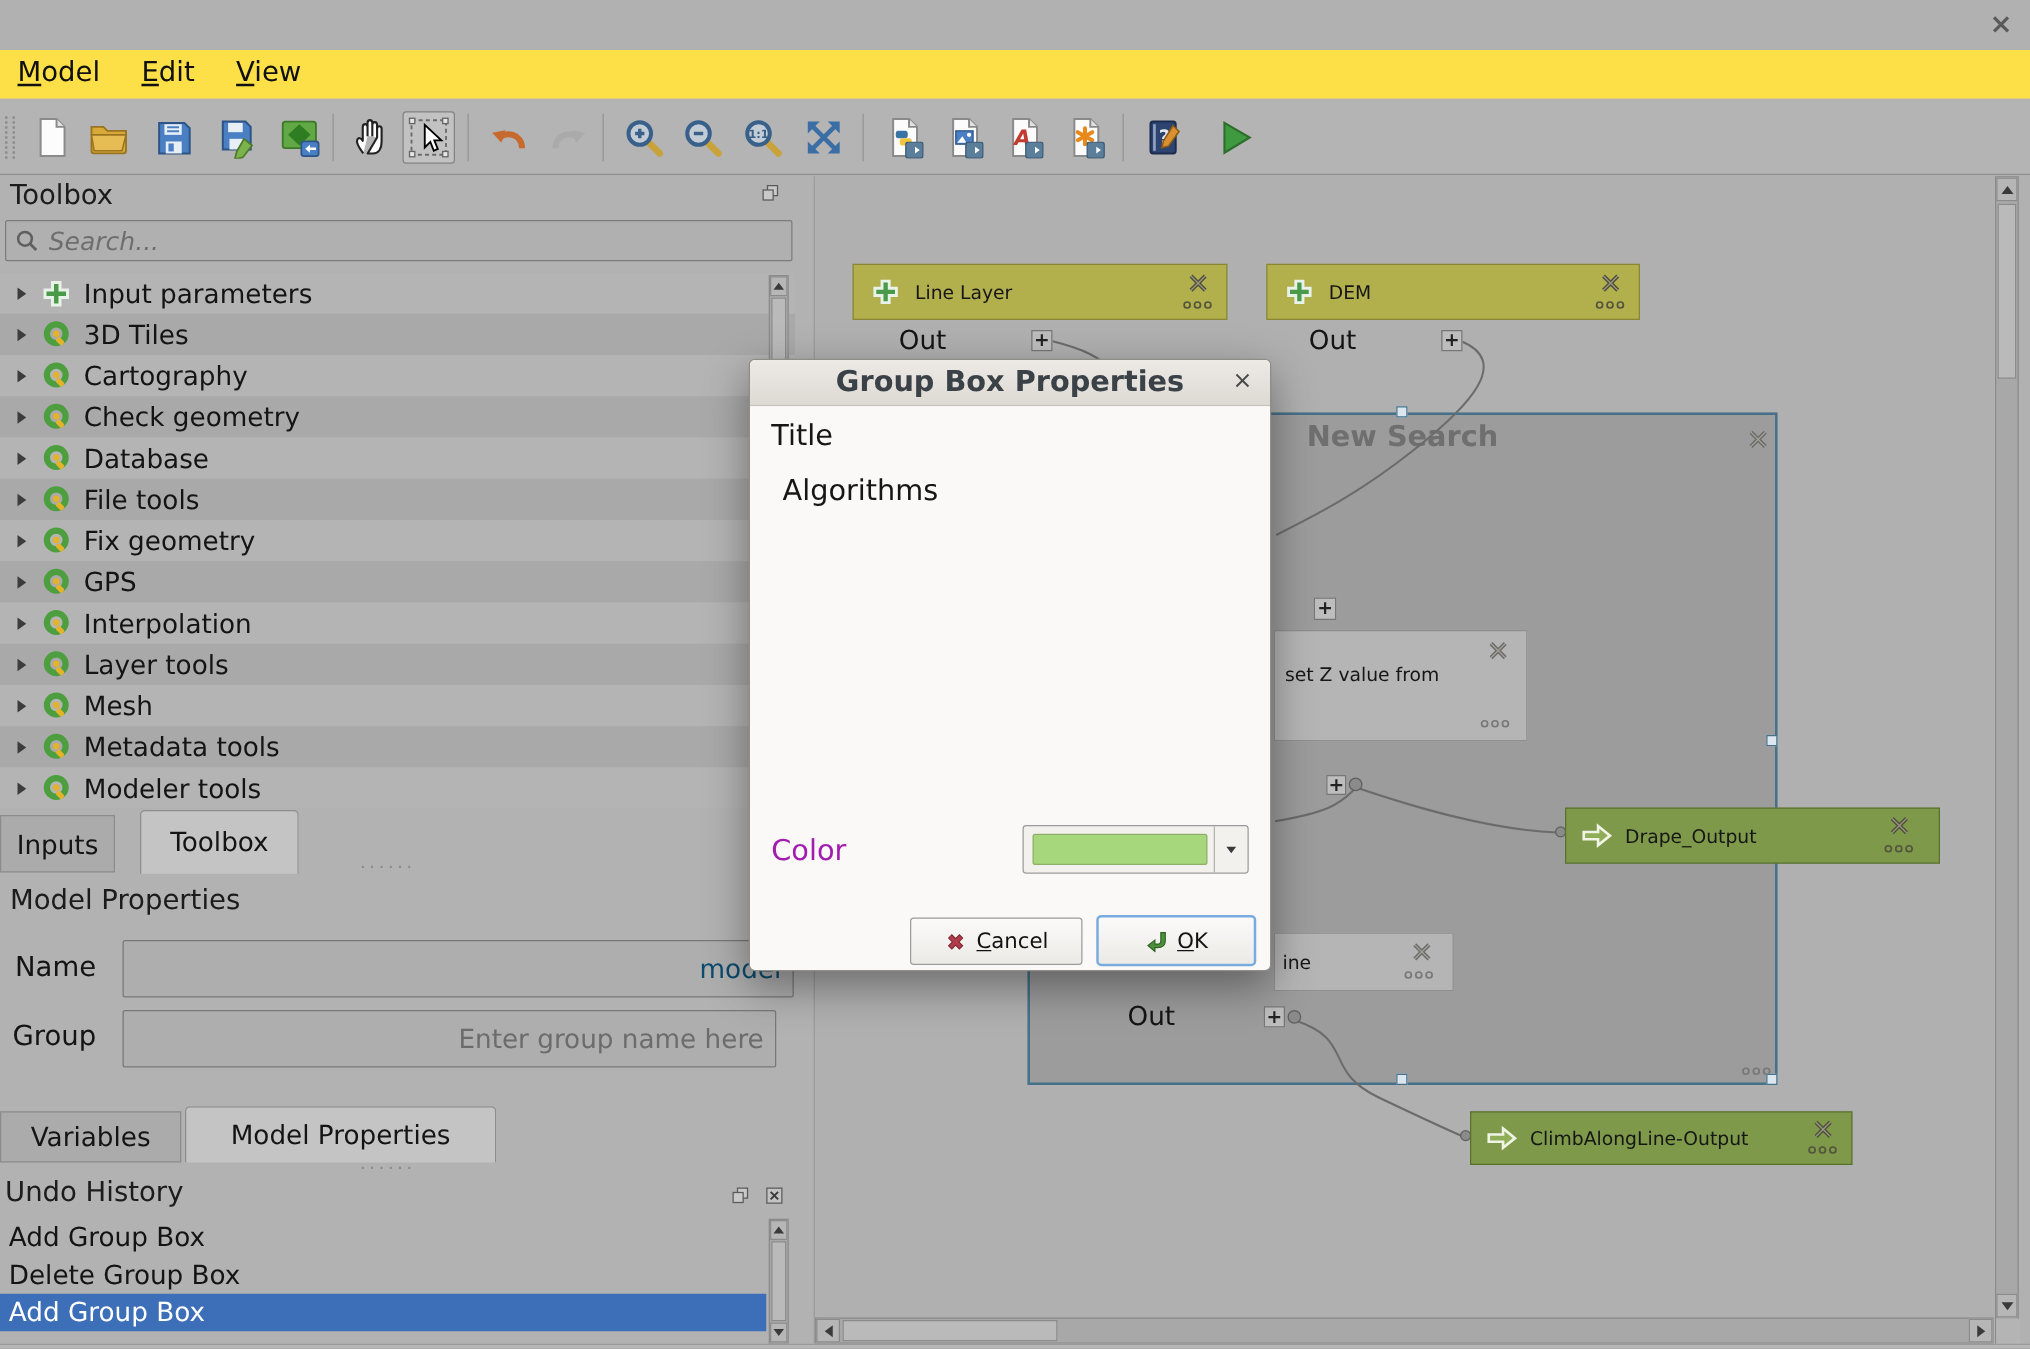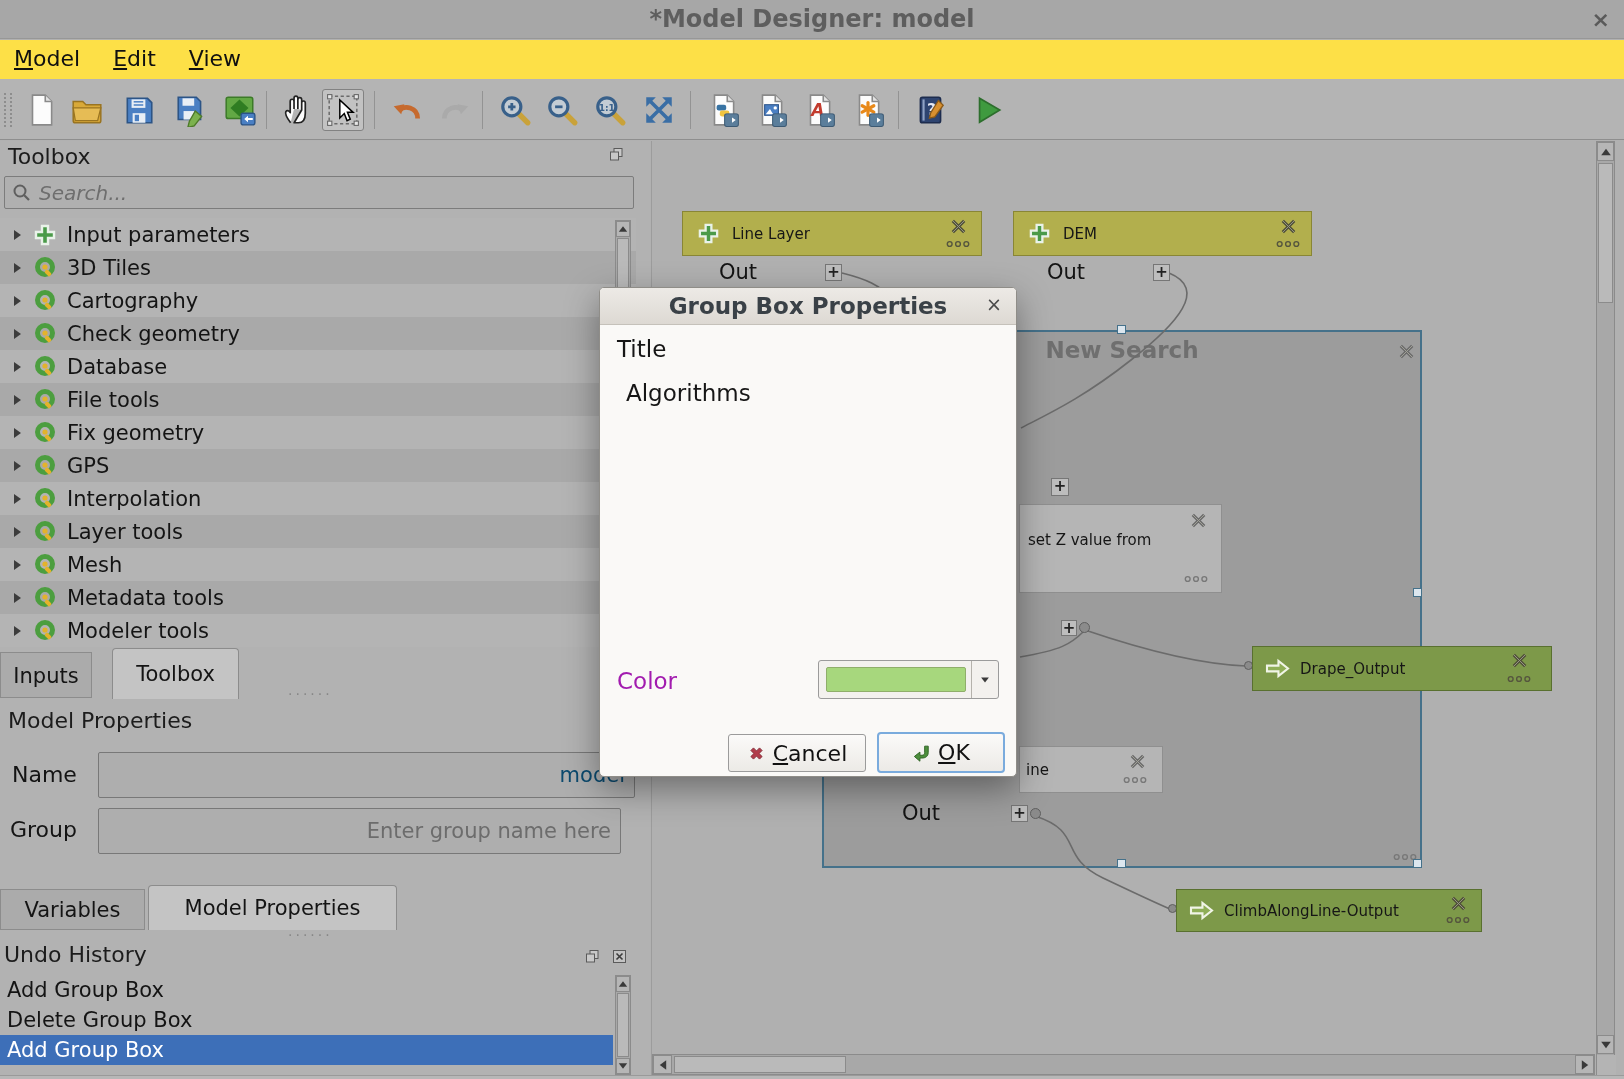--- a/index.html
+++ b/index.html
@@ -64,21 +64,21 @@
   .pdot{position:absolute;border-radius:50%;background:#8b8b8b;border:1px solid #5f5f5f;}
   .outlbl{position:absolute;font-size:21px;color:#141414;}
   #group{left:170px;top:189px;width:600px;height:538px;background:#9c9c9c;border:2px solid #45718a;}
   #group-title{left:320px;top:196px;width:300px;text-align:center;font-size:23px;font-weight:bold;color:#6f6f6f;}
   .handle{position:absolute;width:9px;height:9px;background:#dce6ee;border:1px solid #45718a;}
   
   #dialog{left:599px;top:287px;width:418px;height:490px;background:#faf9f7;border:1px solid #8f8d88;border-radius:5px;box-shadow:0 12px 34px rgba(0,0,0,.38);z-index:50;}
   #dlg-head{left:0;top:0;width:100%;height:37px;background:linear-gradient(#edeae6,#ddd9d3);border-bottom:1px solid #c5c1ba;border-radius:4px 4px 0 0;}
   #dlg-head .t{width:100%;text-align:center;line-height:37px;font-weight:bold;font-size:23px;color:#3a4147;}
   #dlg-close{right:14px;top:5px;font-size:19px;color:#4a4a4a;}
-  .btn{position:absolute;display:flex;align-items:center;justify-content:center;gap:7px;background:linear-gradient(#fbfaf9,#eceae6);border:1px solid #9b9b9b;border-radius:3px;font-size:22px;color:#111;}
+  .btn{position:absolute;display:flex;align-items:center;justify-content:center;gap:7px;background:linear-gradient(#fbfaf9,#eceae6);border:1px solid #9b9b9b;border-radius:3px;font-size:17px;color:#111;}
   .btn svg{width:19px;height:19px;}
   .btn.focus{border:2px solid #7aabdd;border-radius:4px;}
   u{text-underline-offset:2px;}
 </style>
 </head>
 <body>
 
 <svg width="0" height="0" style="position:absolute">
   <symbol id="i-page" viewBox="0 0 32 32">
       <path d="M8 2 H20 L26 8 V30 H8 Z" fill="#fcfcfc" stroke="#8a8a8a" stroke-width="1.5"></path>
@@ -117,23 +117,20 @@
       <rect x="1.5" y="5" width="8" height="8" fill="#c9c9c9" stroke="#5a5a5a"></rect>
     </symbol>
   <symbol id="i-closebox" viewBox="0 0 15 15">
       <rect x="1.5" y="1.5" width="12" height="12" fill="#c3c3c3" stroke="#5a5a5a"></rect>
       <path d="M4.5 4.5 L10.5 10.5 M10.5 4.5 L4.5 10.5" stroke="#3c3c3c" stroke-width="1.6"></path>
     </symbol>
 </svg>
 
 <div id="win">
 
-  <div id="titlebar" class="abs">
-    <div class="t">*Model Designer: model</div>
-  </div>
   <div id="win-close" class="abs">×</div>
 
   <div id="menubar" class="abs">
     <span class="menu-item"><u>M</u>odel</span>
     <span class="menu-item"><u>E</u>dit</span>
     <span class="menu-item"><u>V</u>iew</span>
   </div>
 
   <div id="toolbar" class="abs">
     <div id="tb-grip" class="abs"></div>

